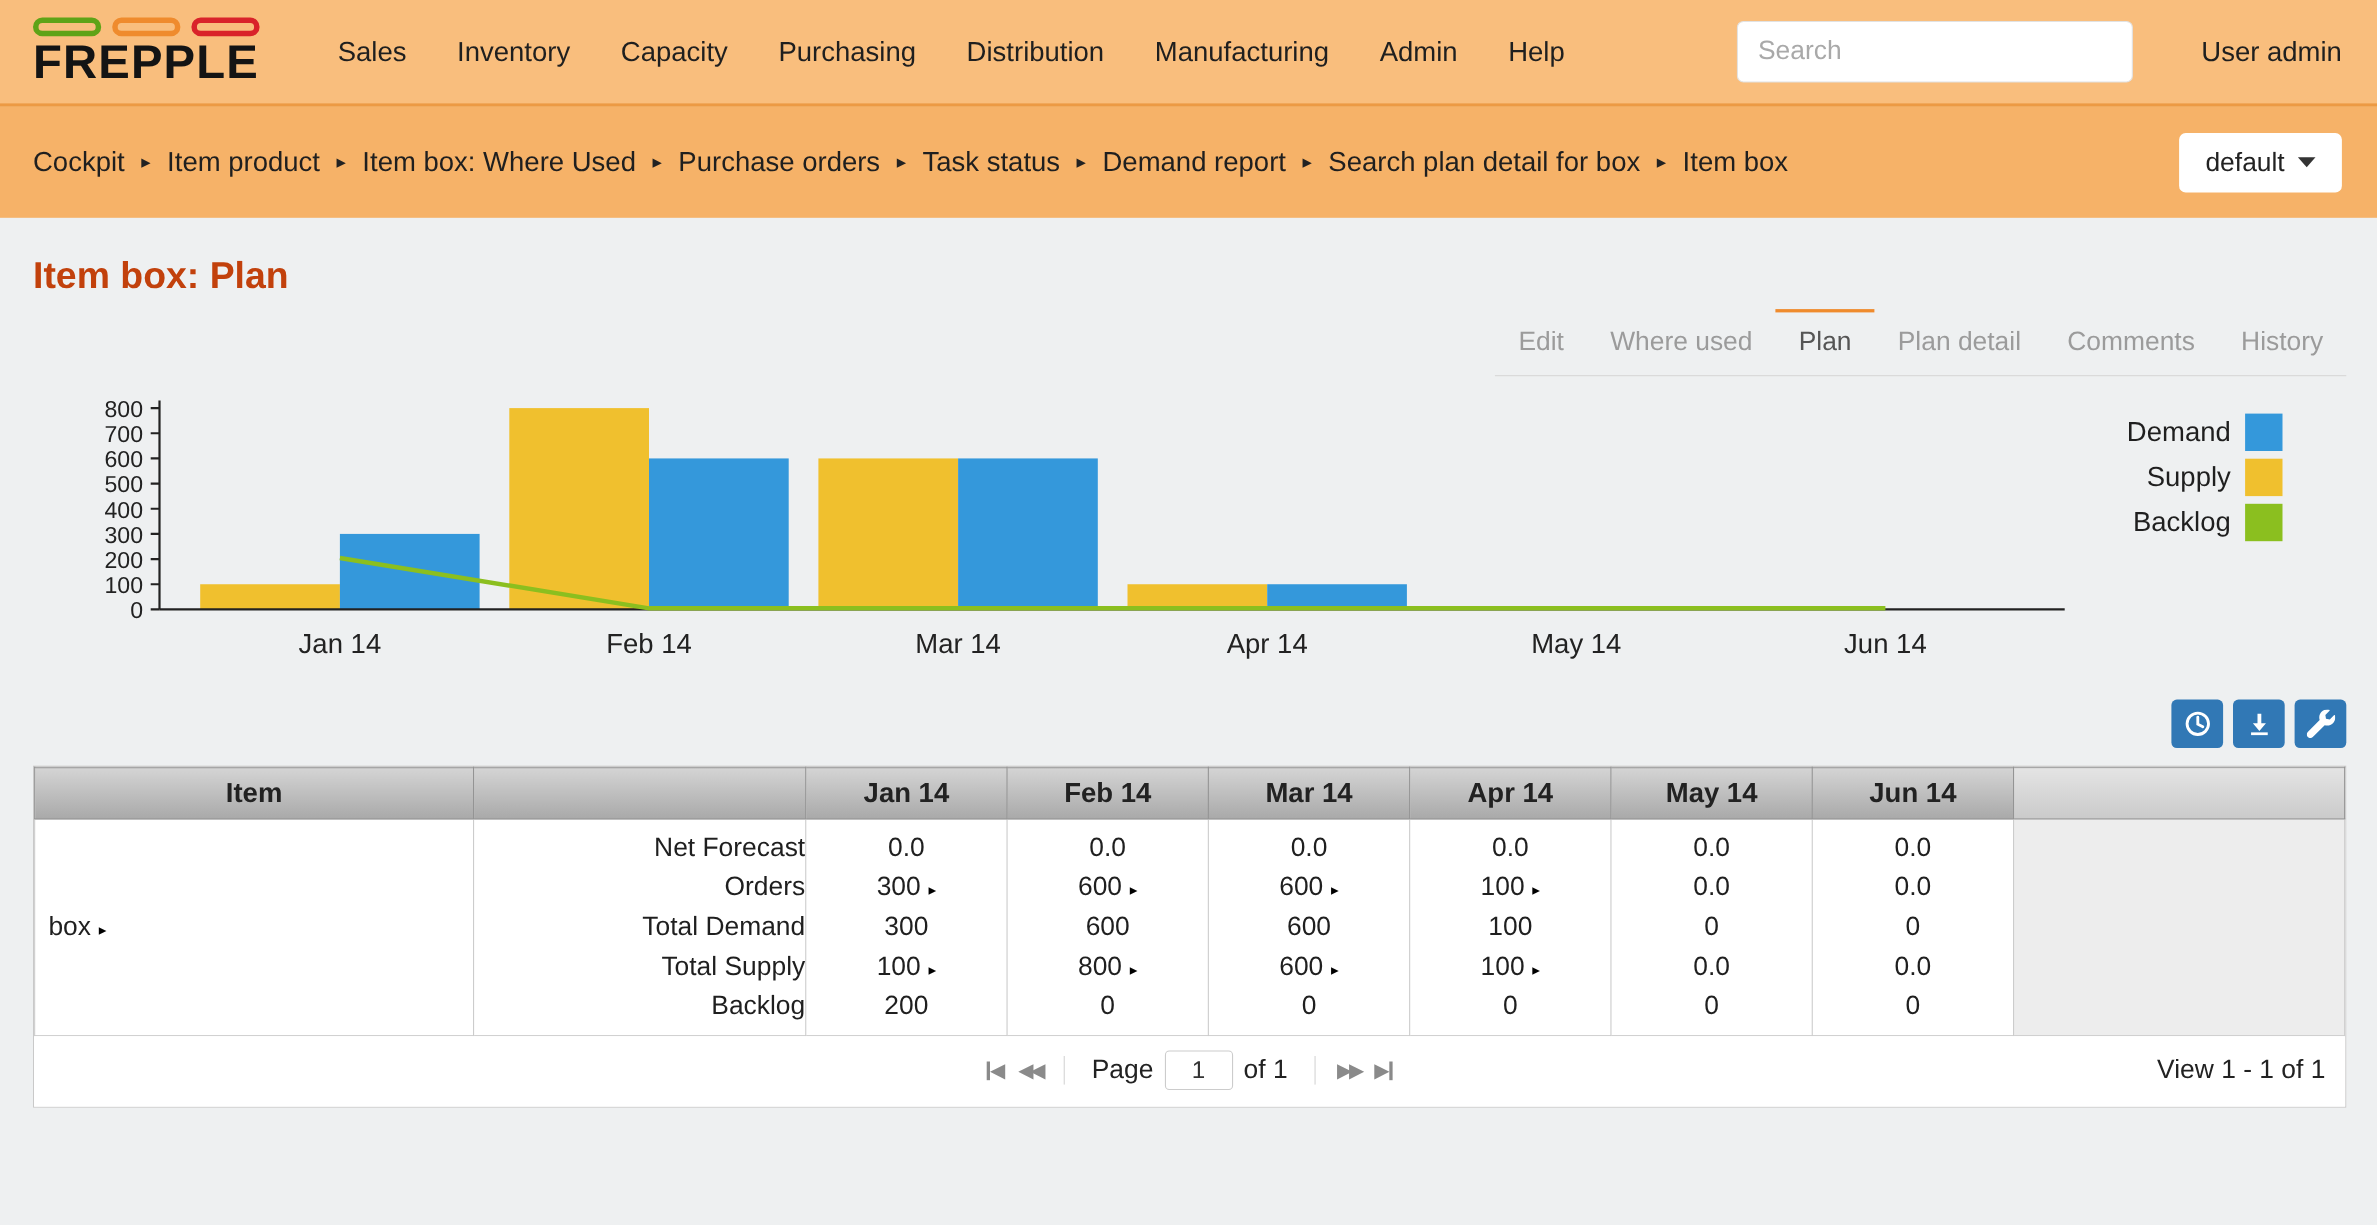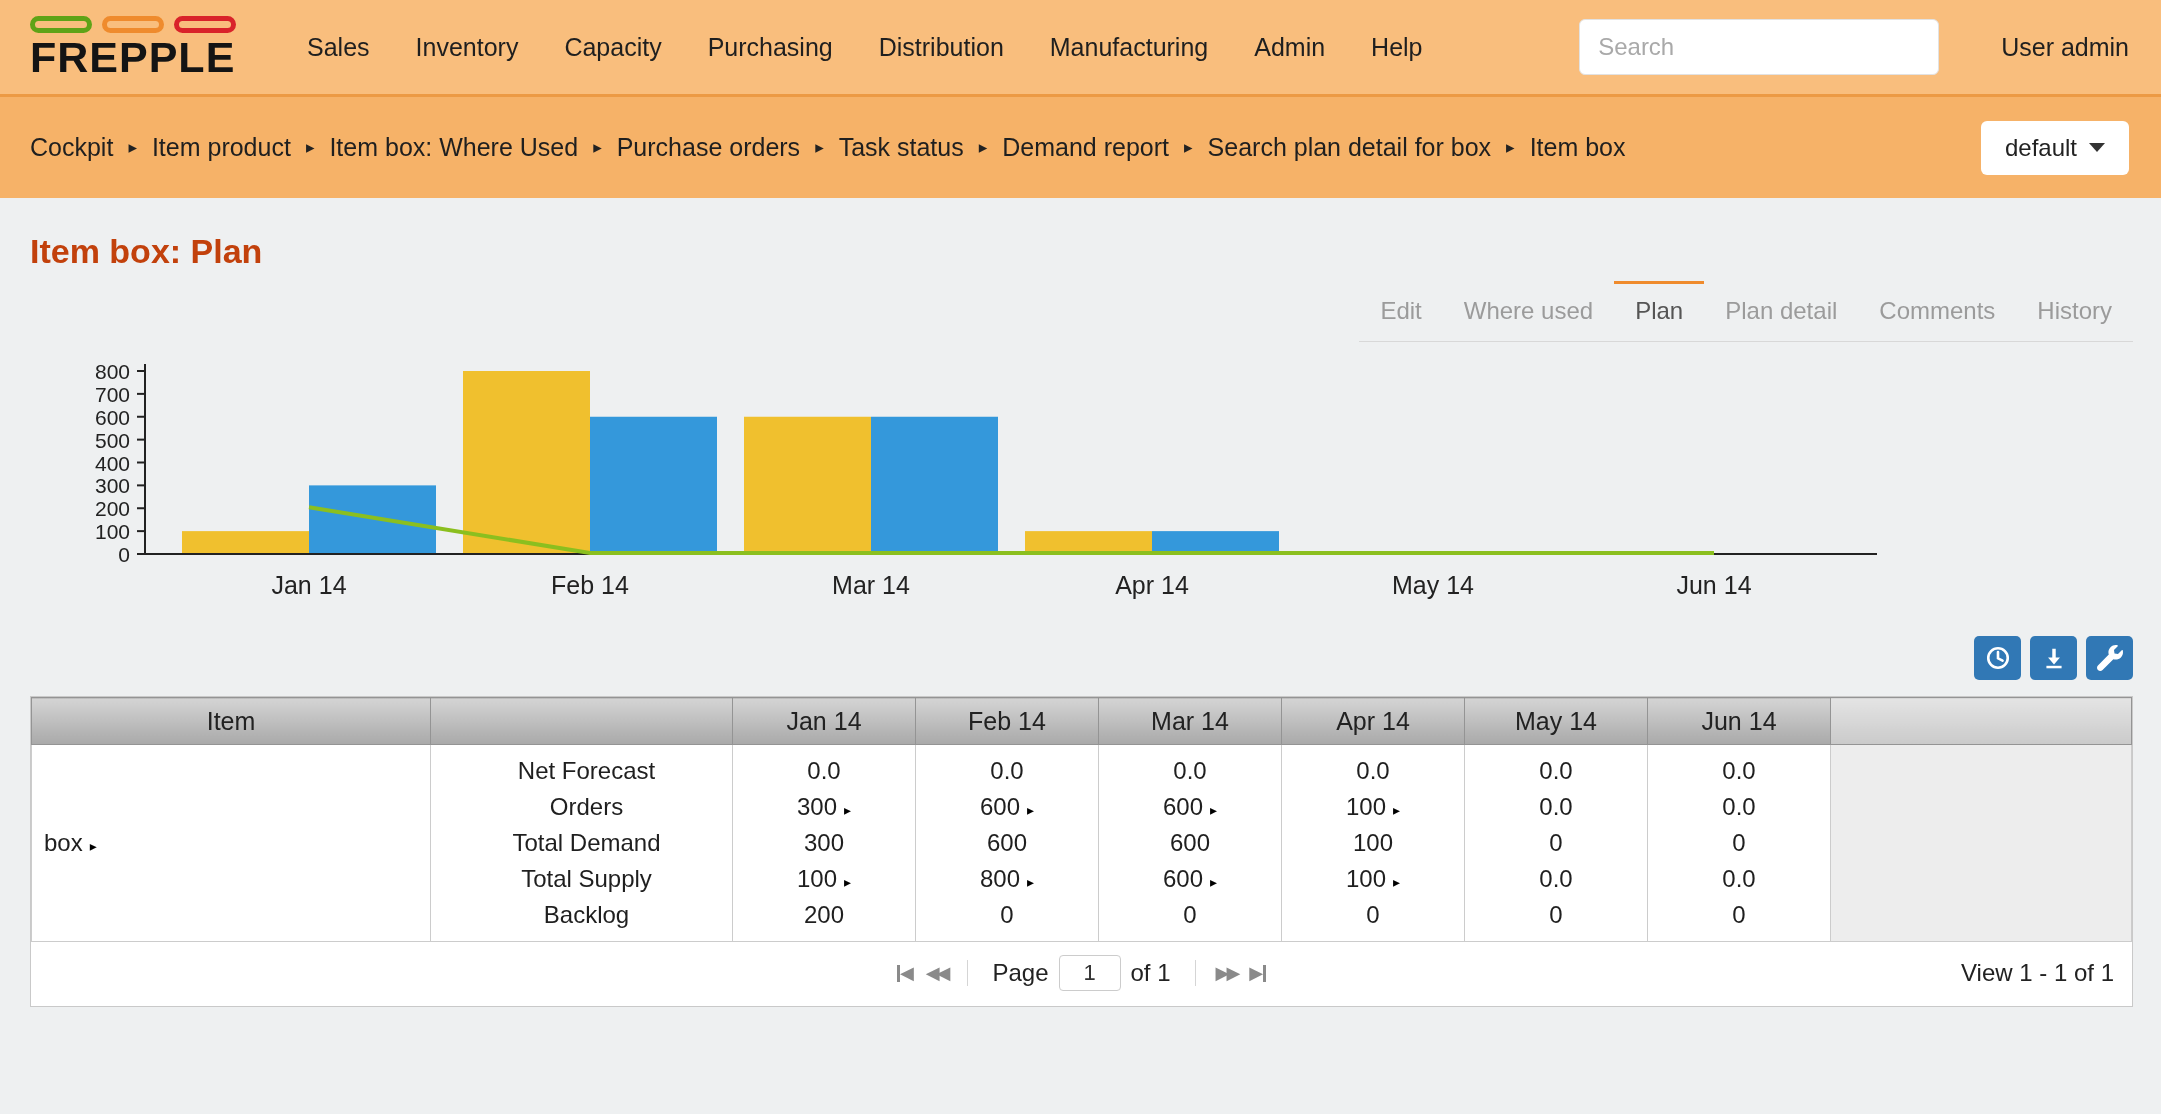--- a/index.html
+++ b/index.html
@@ -90,32 +90,32 @@
     display: flex; align-items: center; justify-content: center; cursor: pointer;
   }
   .tool-btn svg { width: 26px; height: 26px; }
 
   
   .grid-wrap { margin: 0 28px 0 30px; background: #fff; border: 1px solid #c9c9c9; }
   table.grid { border-collapse: collapse; width: 100%; table-layout: fixed; background: #fff; }
   .grid th {
     background: linear-gradient(#d4d4d4, #a9a9a9);
     border: 1px solid #949494;
-    font-weight: normal; font-size: 25px; color: #222;
+    font-weight: bold; font-size: 25px; color: #222;
     height: 47px; text-align: center;
   }
   .grid th.col-trail { background: linear-gradient(#e4e4e4, #cacaca); }
   .grid td {
     border-left: 1px solid #ccc; border-right: 1px solid #ccc; border-bottom: 1px solid #ccc;
     vertical-align: middle; font-size: 24px; color: #1f1f1f; padding: 8px 0;
   }
   .grid td.col-trail { background: #ededed; }
   .item-cell { text-align: left; padding-left: 12px !important; cursor: pointer; }
   .metric-line { height: 36px; line-height: 36px; white-space: nowrap; }
-  td.col-metric .metric-line { text-align: center; padding-left: 10px; }
+  td.col-metric .metric-line { text-align: right; padding-left: 10px; }
   td.col-month .metric-line { text-align: center; }
   .drill { font-size: 14px; margin-left: 7px; color: #000; cursor: pointer; }
 
   
   .pager {
     position: relative; background: #fff;
     display: flex; align-items: center; justify-content: center;
     padding: 13px 0 15px;
   }
   .pg-btn { display: flex; align-items: center; color: #8a8a8a; font-size: 18px; cursor: pointer; padding: 0 6px; }
@@ -223,20 +223,34 @@
       <line x1="107" y1="13" x2="115" y2="13" stroke="#222" stroke-width="2"></line>
       <text x="100" y="21" text-anchor="end" font-size="21" fill="#222">800</text>
       <polyline points="279,149.25 560,195 841,195 1122,195 1403,195 1684,195" fill="none" stroke="#8bbf1f" stroke-width="4"></polyline>
       <text x="279" y="236" text-anchor="middle" font-size="25" fill="#222">Jan 14</text>
       <text x="560" y="236" text-anchor="middle" font-size="25" fill="#222">Feb 14</text>
       <text x="841" y="236" text-anchor="middle" font-size="25" fill="#222">Mar 14</text>
       <text x="1122" y="236" text-anchor="middle" font-size="25" fill="#222">Apr 14</text>
       <text x="1403" y="236" text-anchor="middle" font-size="25" fill="#222">May 14</text>
       <text x="1684" y="236" text-anchor="middle" font-size="25" fill="#222">Jun 14</text>
     </svg>
+  <div class="legend">
+      <div class="legend-row">
+        <span class="legend-label">Demand</span>
+        <span class="legend-swatch" style="background: rgb(52, 152, 219);"></span>
+      </div>
+      <div class="legend-row">
+        <span class="legend-label">Supply</span>
+        <span class="legend-swatch" style="background: rgb(240, 192, 46);"></span>
+      </div>
+      <div class="legend-row">
+        <span class="legend-label">Backlog</span>
+        <span class="legend-swatch" style="background: rgb(139, 191, 31);"></span>
+      </div>
+    </div>
 </div>
 
 <div class="chart-toolbar">
     <button class="tool-btn">
       <span style="display: flex;">
         <svg viewBox="0 0 24 24">
           <circle cx="12" cy="12" r="9" fill="none" stroke="#fff" stroke-width="2.4"></circle>
           <path d="M12 6.5v5.8l4.2 2.2" stroke="#fff" stroke-width="2.4" fill="none" stroke-linecap="round"></path>
         </svg>
       </span>

